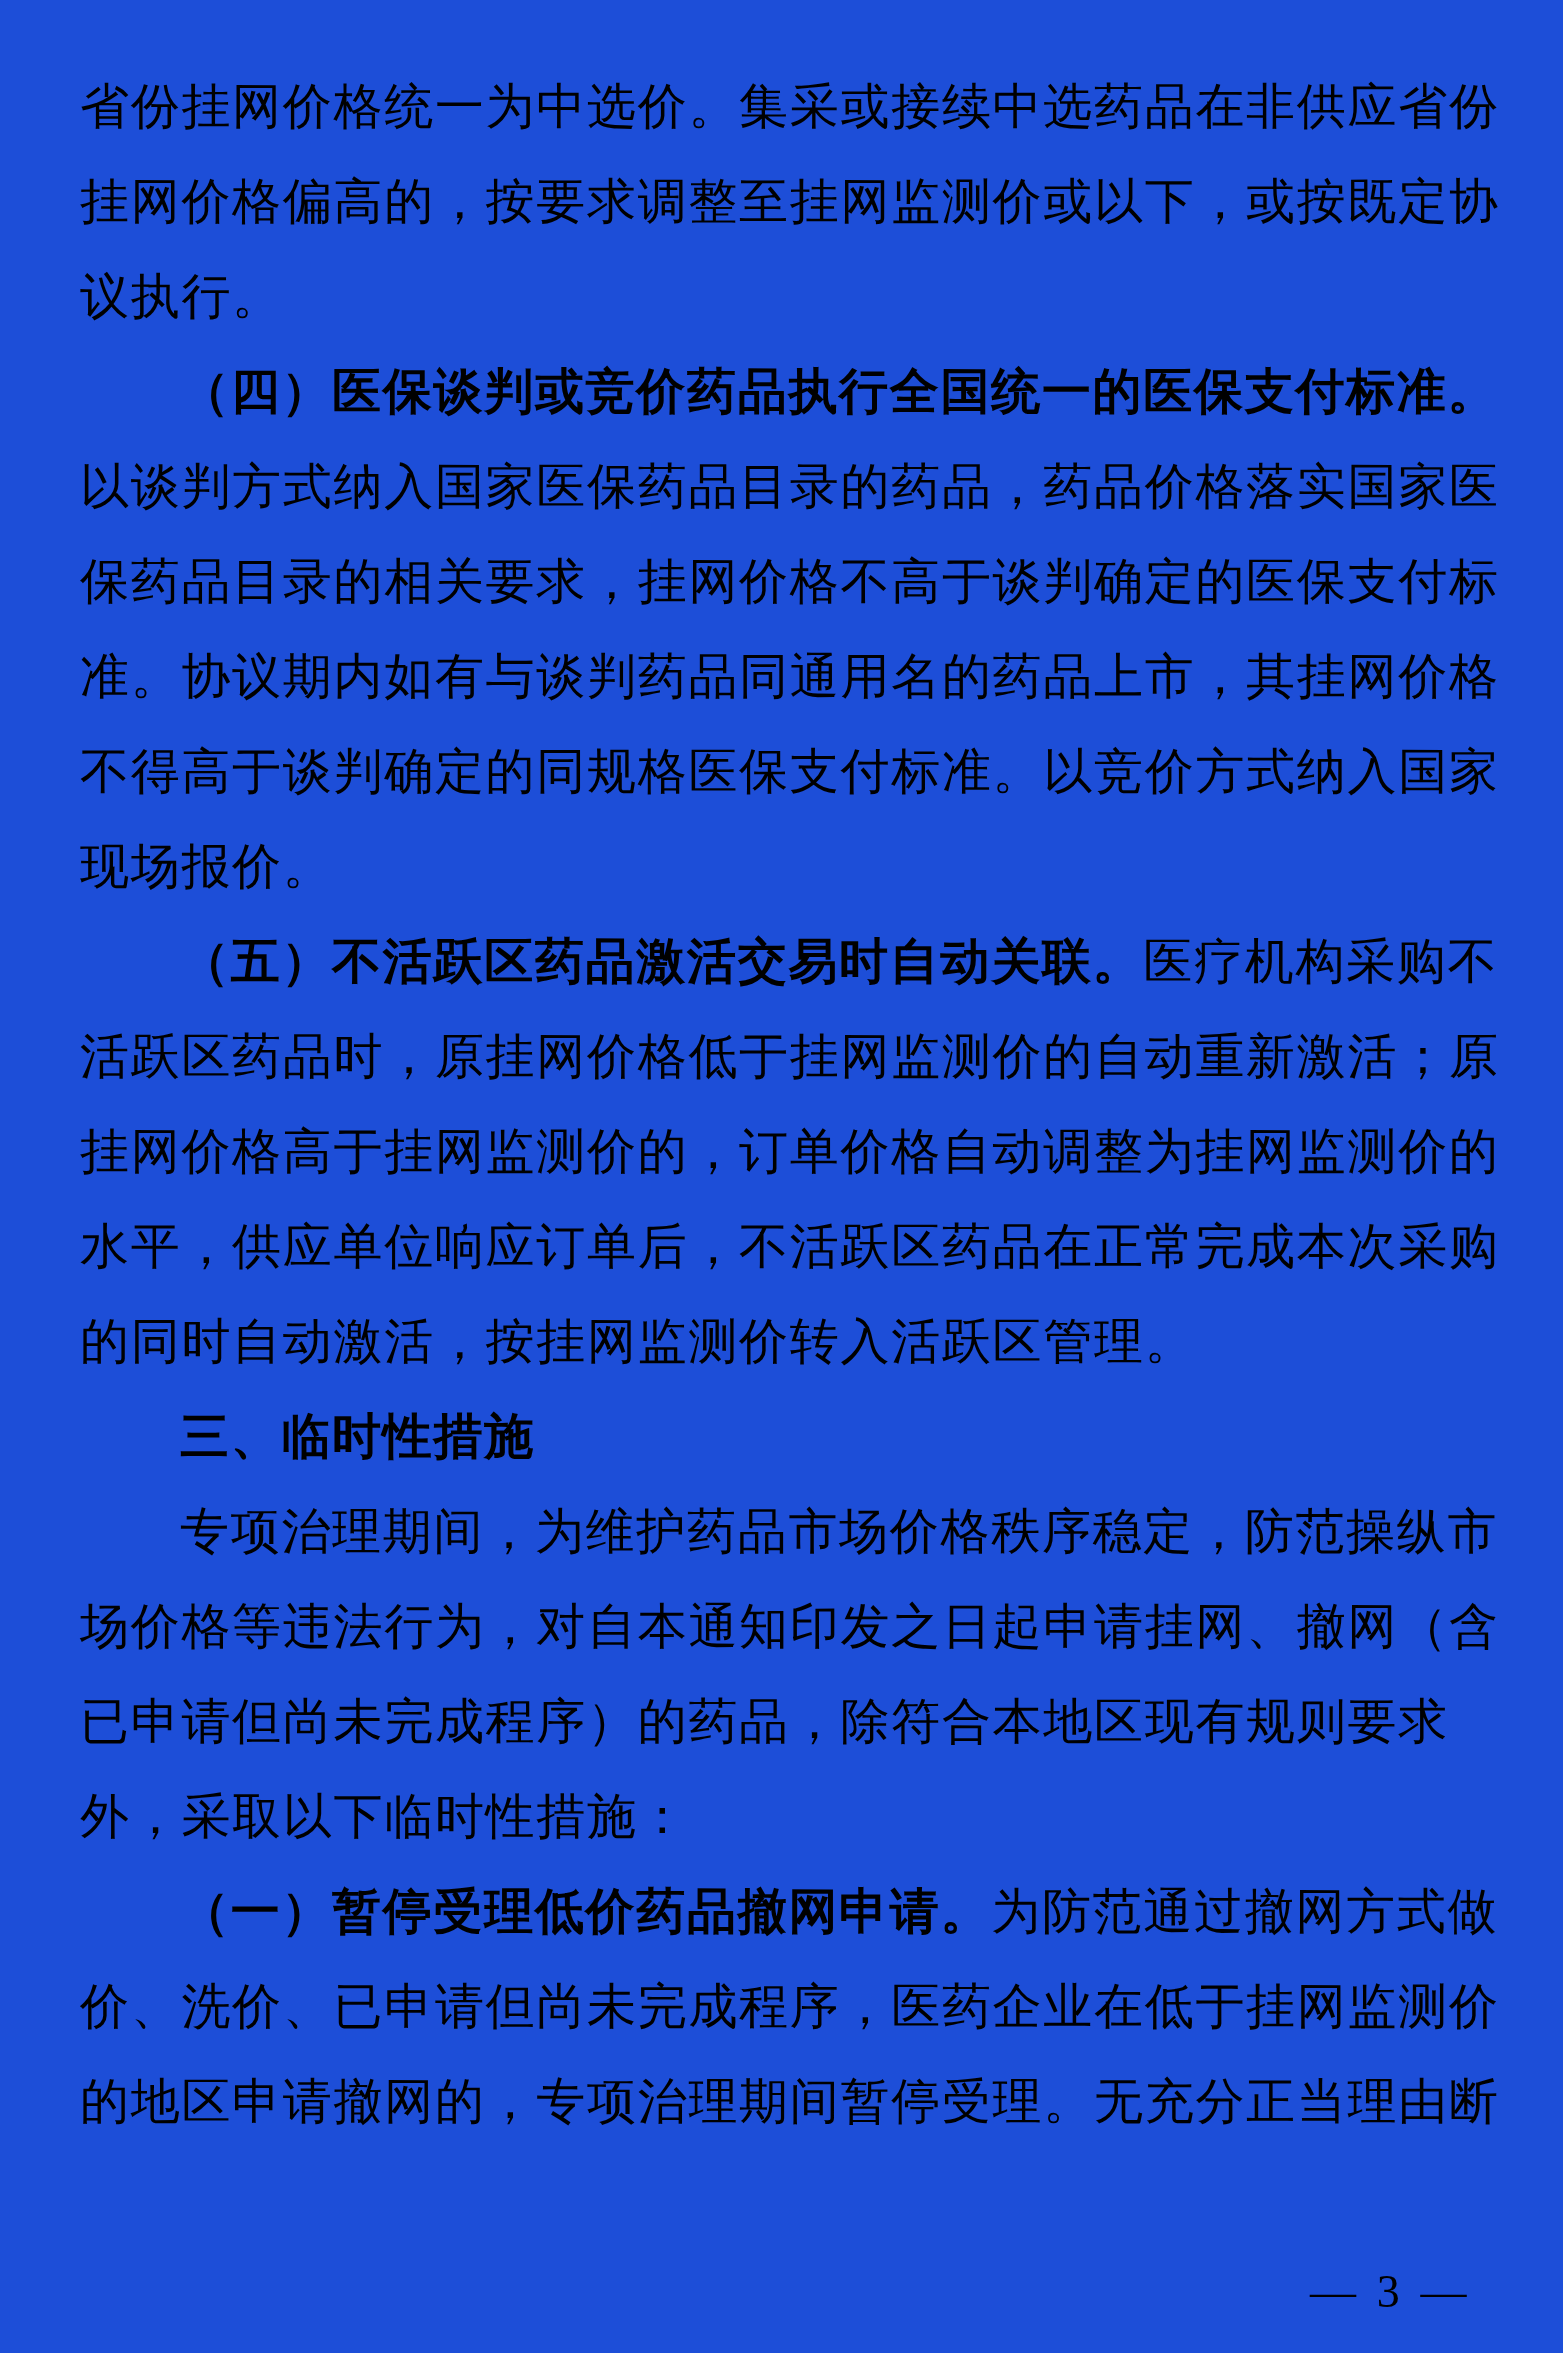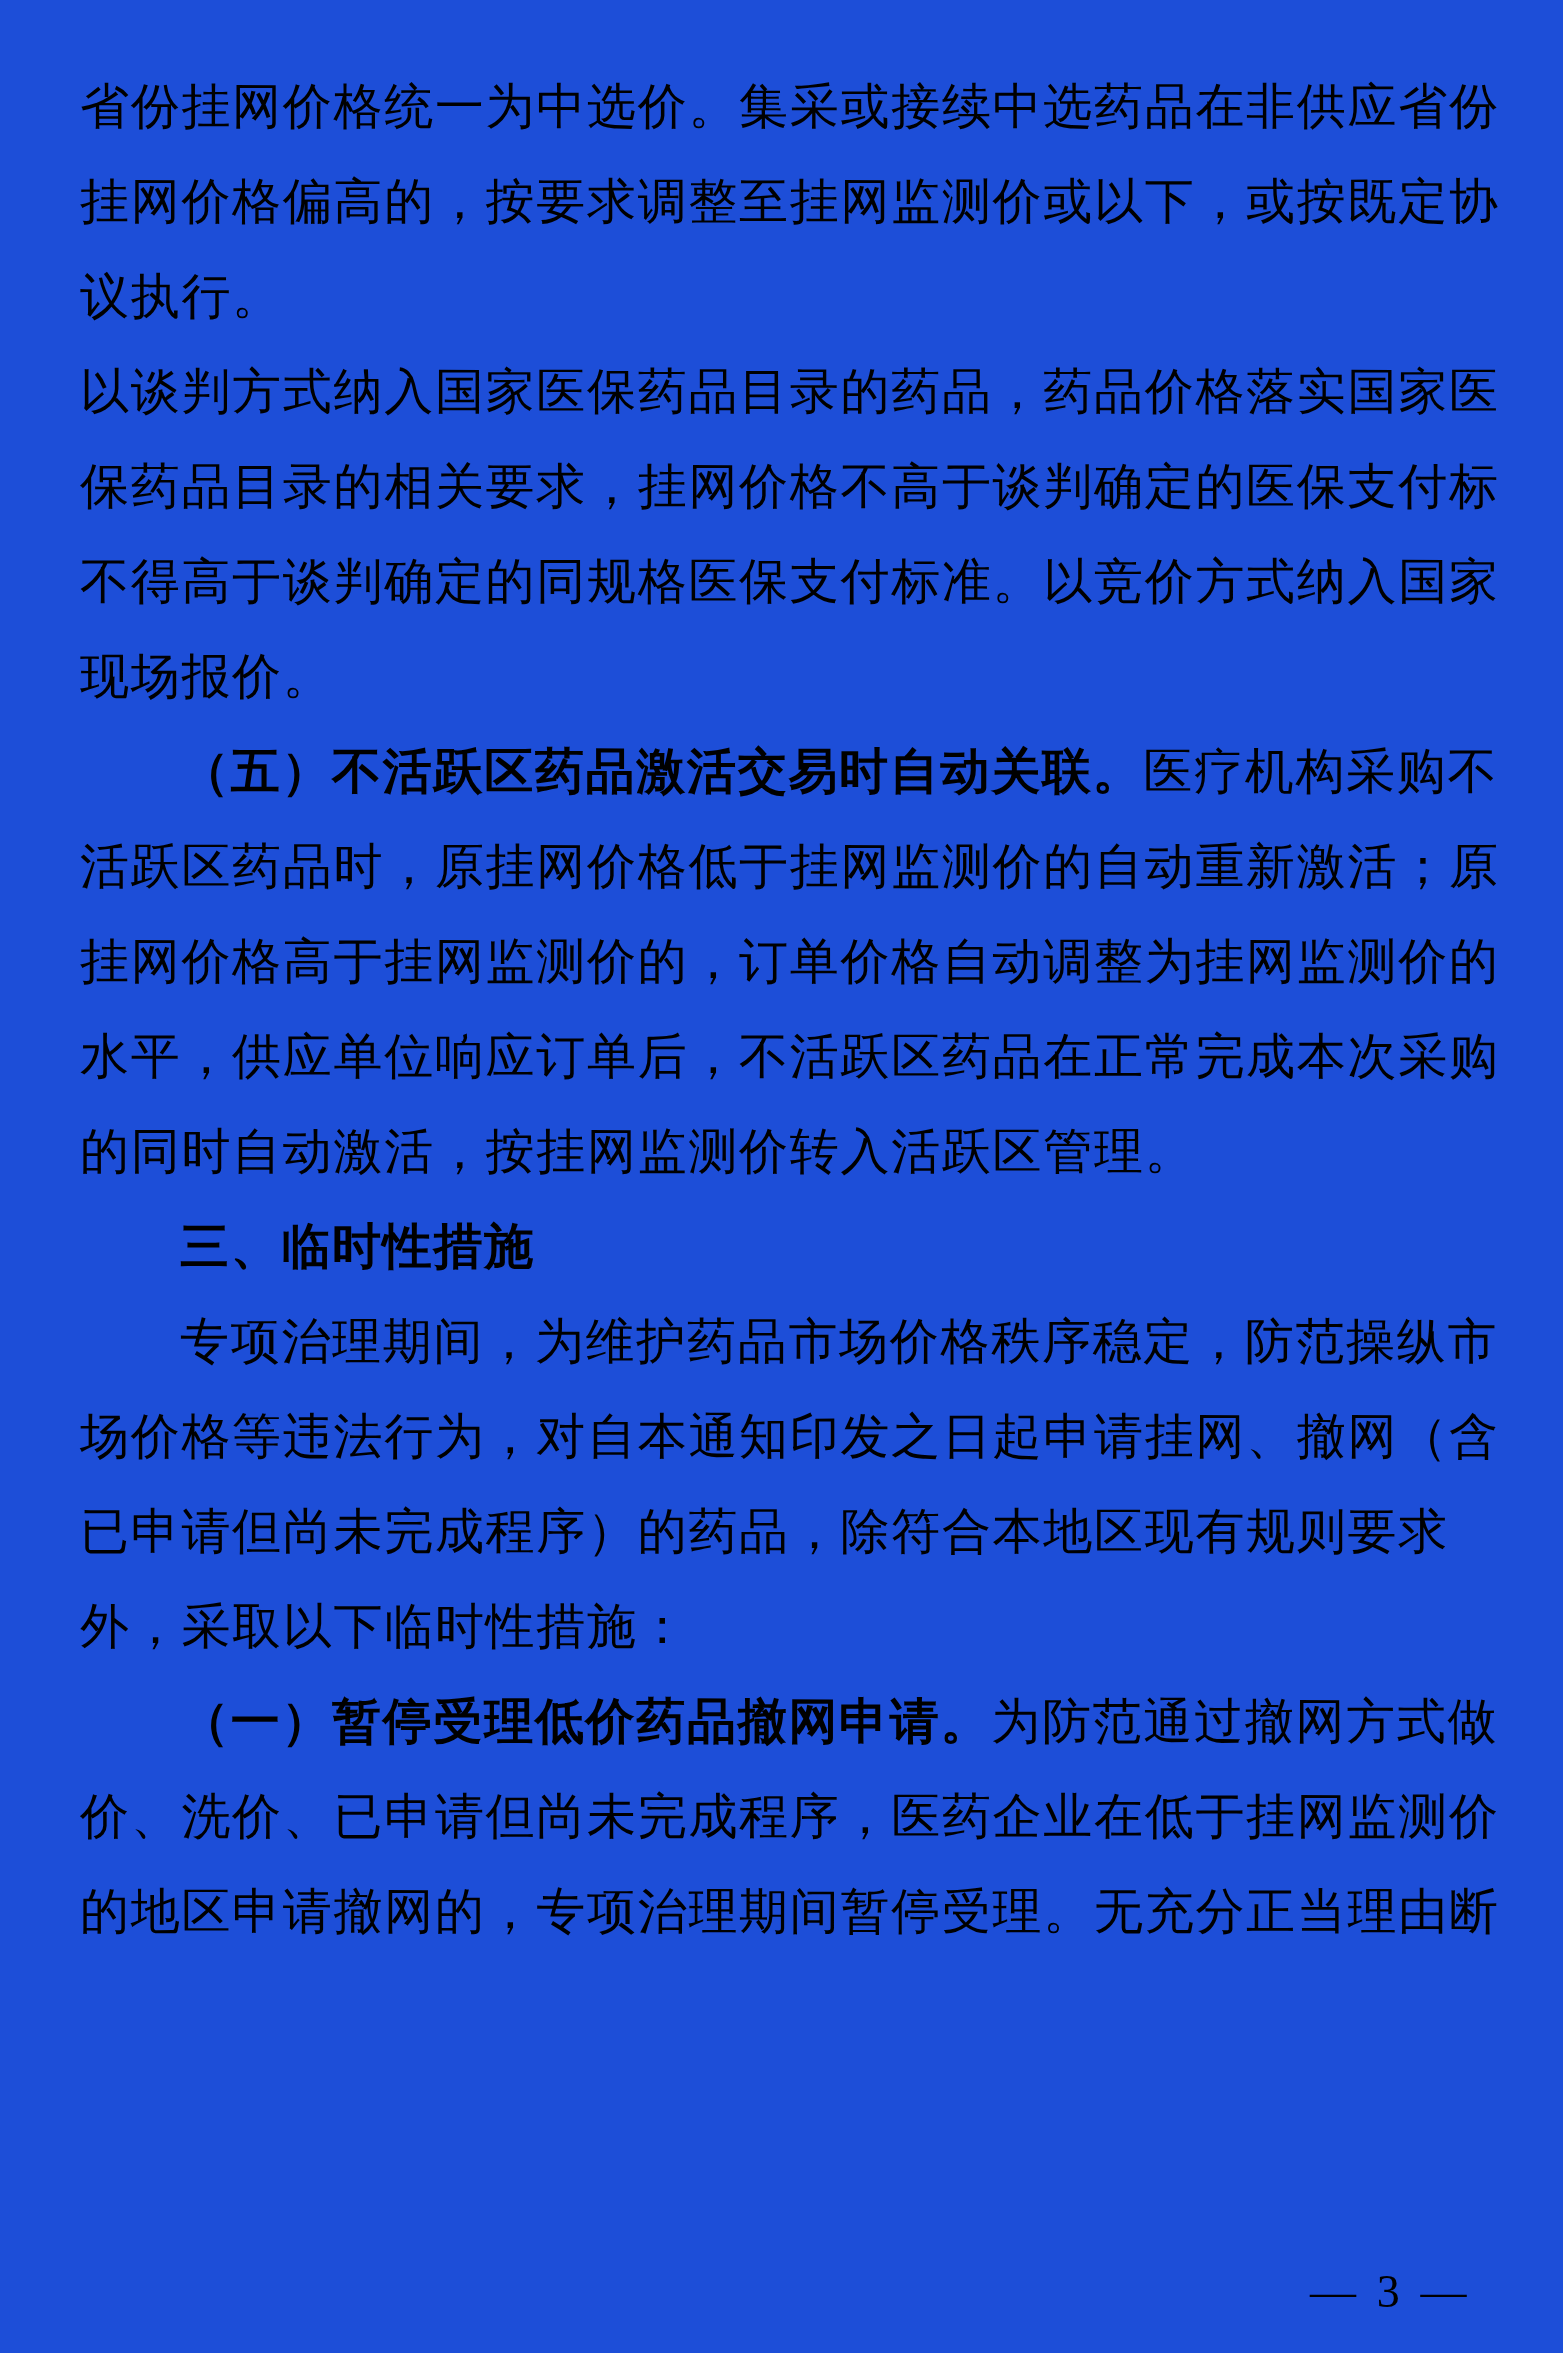--- a/index.html
+++ b/index.html
@@ -44,22 +44,24 @@
   }
 </style>
 </head>
 <body>
 
 <div class="page">
   <div class="content">
       <div class="line"><span class="seg">省份挂网价格统一为中选价。集采或接续中选药品在非供应省份</span></div>
       <div class="line"><span class="seg">挂网价格偏高的，按要求调整至挂网监测价或以下，或按既定协</span></div>
       <div class="line"><span class="seg">议执行。</span></div>
+      <div class="line indent"><span class="seg-bold">（四）医保谈判或竞价药品执行全国统一的医保支付标准。</span></div>
       <div class="line"><span class="seg">以谈判方式纳入国家医保药品目录的药品，药品价格落实国家医</span></div>
       <div class="line"><span class="seg">保药品目录的相关要求，挂网价格不高于谈判确定的医保支付标</span></div>
+      <div class="line"><span class="seg">准。协议期内如有与谈判药品同通用名的药品上市，其挂网价格</span></div>
       <div class="line"><span class="seg">不得高于谈判确定的同规格医保支付标准。以竞价方式纳入国家</span></div>
       <div class="line"><span class="seg">现场报价。</span></div>
       <div class="line indent"><span class="seg-bold">（五）不活跃区药品激活交易时自动关联。</span><span class="seg">医疗机构采购不</span></div>
       <div class="line"><span class="seg">活跃区药品时，原挂网价格低于挂网监测价的自动重新激活；原</span></div>
       <div class="line"><span class="seg">挂网价格高于挂网监测价的，订单价格自动调整为挂网监测价的</span></div>
       <div class="line"><span class="seg">水平，供应单位响应订单后，不活跃区药品在正常完成本次采购</span></div>
       <div class="line"><span class="seg">的同时自动激活，按挂网监测价转入活跃区管理。</span></div>
       <div class="line indent heading"><span class="seg-bold">三、临时性措施</span></div>
       <div class="line indent"><span class="seg">专项治理期间，为维护药品市场价格秩序稳定，防范操纵市</span></div>
       <div class="line"><span class="seg">场价格等违法行为，对自本通知印发之日起申请挂网、撤网（含</span></div>

